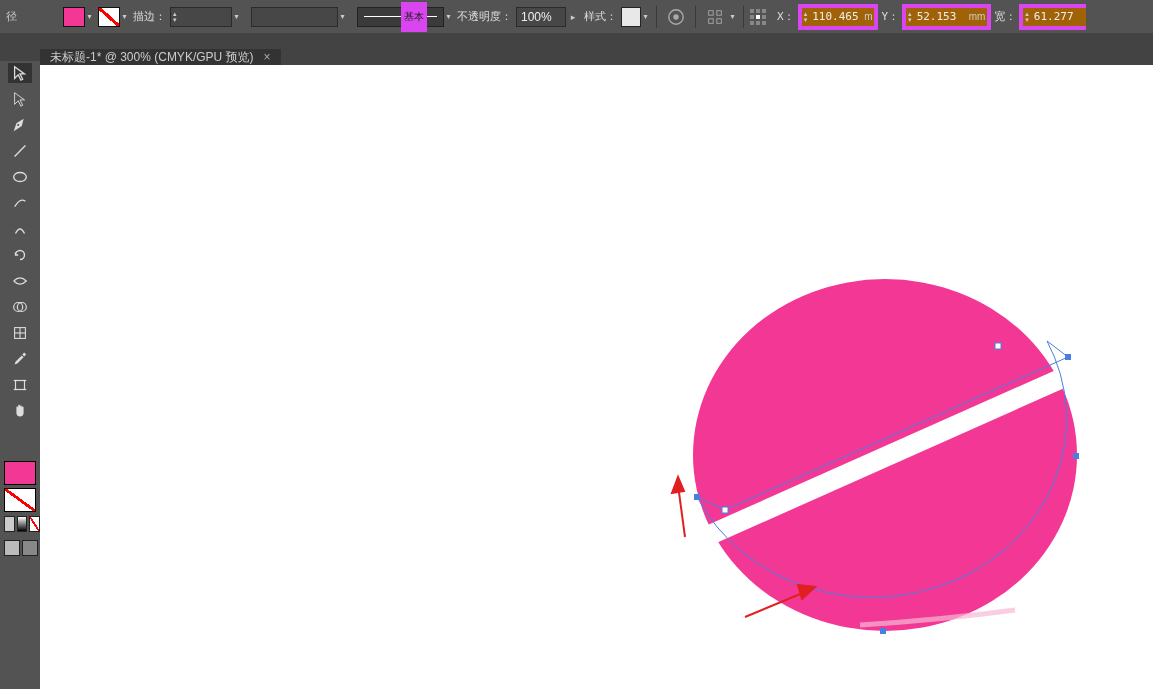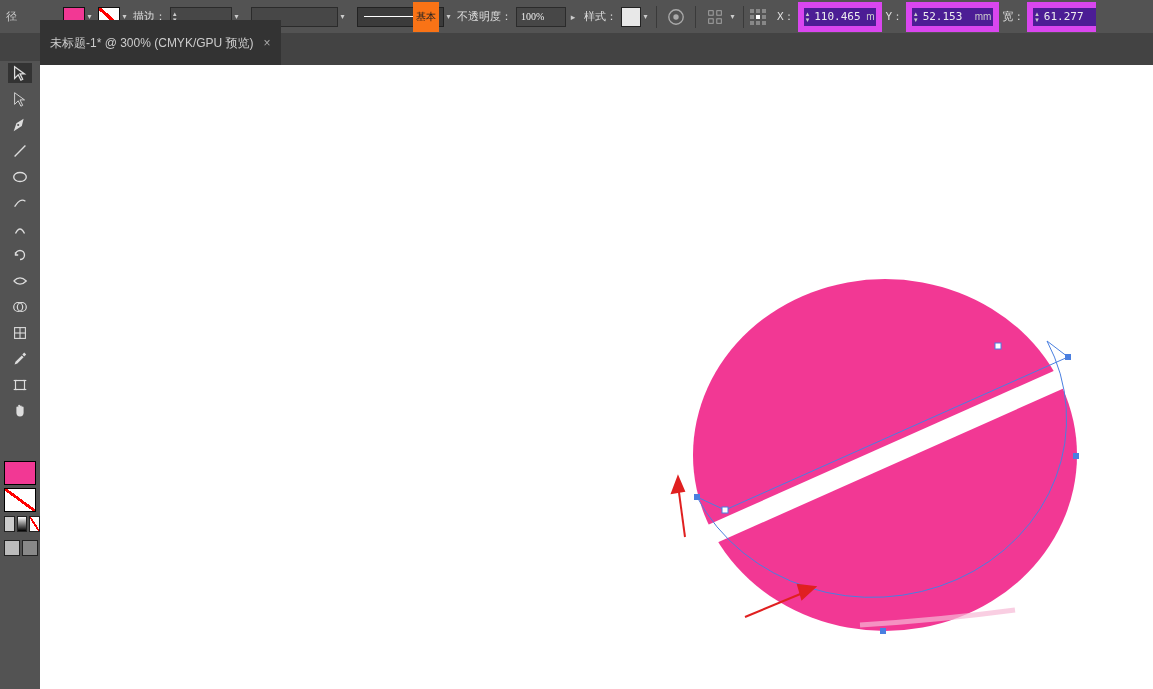--- a/index.html
+++ b/index.html
@@ -1,18 +1,18 @@
 <!DOCTYPE html>
 <html><head>
 <meta charset="utf-8">
 <style>
 html,body{margin:0;padding:0;width:1153px;height:689px;overflow:hidden;font-family:"Microsoft YaHei",Arial,sans-serif;font-size:11px;color:#ddd;background:#fff}
 .topbar{position:absolute;left:0;top:0;width:100%;height:33px;background:#535353;display:flex;align-items:center;padding-left:6px;box-sizing:border-box}
 .tabbar{position:absolute;left:40px;top:33px;right:0;height:32px;background:#434343;display:flex;align-items:flex-end}
-.tab{background:#333;height:45px;line-height:28px;padding:0 10px;display:flex;align-items:center;gap:10px;color:#ccc;font-size:12px}
+.tab{background:#333;height:16px;line-height:28px;padding:0 10px;display:flex;align-items:center;gap:10px;color:#ccc;font-size:12px}
 .tab .close{color:#aaa}
 .canvas{position:absolute;left:40px;top:65px;right:0;bottom:0;background:#fff}
 .toolpanel{position:absolute;left:0;top:33px;width:40px;bottom:0;background:#535353}
 .tools{display:flex;flex-direction:column;align-items:center;padding-top:30px;gap:6px}
 .tool{width:24px;height:20px;display:flex;align-items:center;justify-content:center;color:#ddd}
 .tool.sel{background:#333}
 .tool svg{width:18px;height:18px}
 .colorblock{position:absolute;left:0;top:428px;width:40px}
 .fill-swatch{width:30px;height:22px;background:#f23894;border:1px solid #000;margin-left:4px}
 .stroke-swatch{width:30px;height:22px;background:#fff;border:1px solid #000;margin-left:4px;margin-top:3px;position:relative}
@@ -24,33 +24,33 @@
 .mini.grad{background:linear-gradient(#fff,#000)}
 .mini.c{background:#ccc}
 .tb-swatch{width:20px;height:18px;border:1px solid #111}
 .tb-fill{background:#f23894}
 .tb-stroke{background:#fff;position:relative}
 .tb-stroke::after{content:"";position:absolute;inset:0;background:linear-gradient(to top right,transparent 44%,#f00 44%,#f00 56%,transparent 56%)}
 .caret{width:9px;height:18px;display:flex;align-items:center;justify-content:center;color:#ccc;font-size:8px}
 .lbl{color:#ddd;margin:8px 4px;white-space:nowrap}
 .stepper{display:flex;flex-direction:column;justify-content:center;color:#ccc;font-size:7px;line-height:6px;padding:0 2px}
 .inputbox{background:#474747;border:1px solid #2b2b2b;height:18px;display:flex;align-items:center}
-.inputbox span.val{padding:0 4px;font-family:Liberation Serif, serif;font-size:10px;color:#eee}
+.inputbox span.val{padding:0 4px;font-family:Liberation Sans, sans-serif;font-size:12px;color:#eee}
 .brushbox{width:85px;height:18px;background:#3b3b3b;border:1px solid #222;display:flex;align-items:center;position:relative}
 .brushline{height:1px;background:#fff;flex:1;margin:0 6px}
-.brushlabel{position:absolute;right:4px;background:#f97316;color:#222;font-size:10px;padding:8px 3px}
+.brushlabel{position:absolute;right:16px;background:#d946ef;color:#222;font-size:10px;padding:8px 3px}
 .stylebox{width:18px;height:18px;background:#e8e8e8;border:1px solid #222}
 .iconbtn{width:26px;height:26px;display:flex;align-items:center;justify-content:center;color:#ccc;border-radius:2px}
 .iconbtn svg{width:18px;height:18px}
 .sep{width:1px;height:22px;background:#3a3a3a;margin:0 6px}
 .xform-icon{display:grid;grid-template-columns:repeat(3,4px);grid-template-rows:repeat(3,4px);gap:2px}
 .xform-icon div{background:#888}
 .xform-icon div.s{background:#fff}
 .coordlabel{font-family:Consolas,monospace;color:#ddd;margin:0 3px}
-.coordbox{background:#4c1d95;border:6px solid #d946ef;height:18px;display:flex;align-items:center}
+.coordbox{background:#a16207;border:4px solid #d946ef;height:18px;display:flex;align-items:center}
 .coordbox .val{font-family:Consolas,monospace;font-size:11px;color:#eee;width:52px;padding-left:3px}
 .unit{font-size:10px;color:#ccc;padding-right:2px}
 #art{position:absolute;left:0;top:0}
 .toolpanel::before{content:"";position:absolute;left:0;top:0;right:0;height:28px;background:#434343}
 </style>
 </head>
 <body>
 
 <div class="topbar">
   <span style="color:#ccc;margin-right:6px">径</span>

